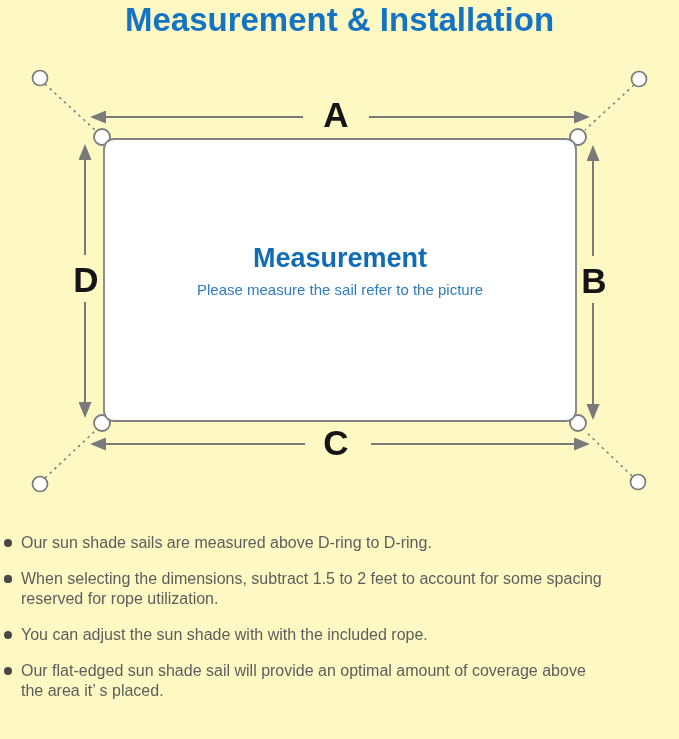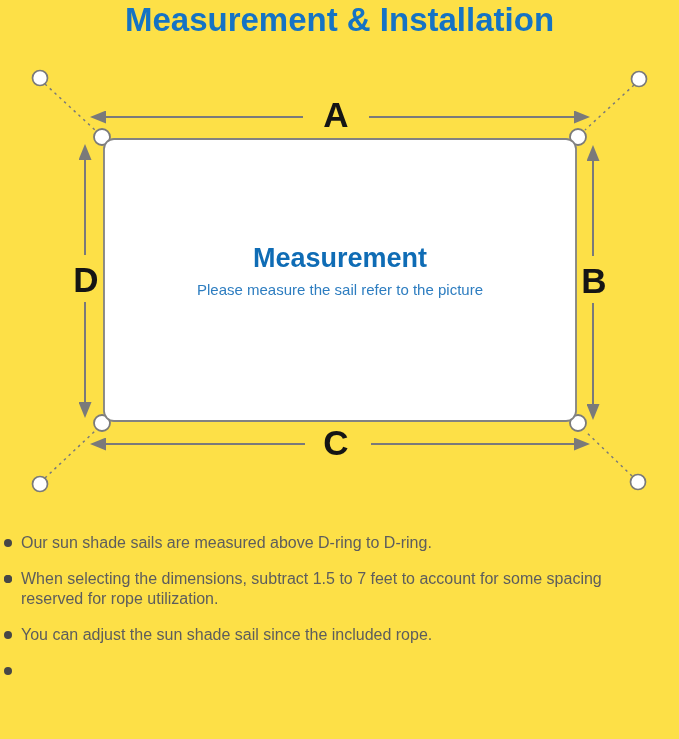--- a/index.html
+++ b/index.html
@@ -1,17 +1,17 @@
 <!DOCTYPE html>
 <html><head>
 <meta charset="utf-8">
 <style>
   html,body{margin:0;padding:0;background:#ffffff;}
   body{font-family:"Liberation Sans","DejaVu Sans",sans-serif;}
-  .page{position:relative;width:679px;height:739px;background:#fde047;overflow:hidden;}
+  .page{position:relative;width:679px;height:739px;background:#fef9c3;overflow:hidden;}
   .page-title{
     position:absolute;top:0;left:0;width:679px;margin:0;
     text-align:center;font-size:33px;font-weight:bold;color:#1573c4;
     line-height:40px;letter-spacing:0px;
   }
   .diagram-svg{position:absolute;top:55px;left:0;}
   .notes{
     position:absolute;top:533px;left:4px;width:668px;
     list-style:none;margin:0;padding:0;
   }
@@ -89,25 +89,27 @@
   <ul class="notes">
     <li class="note">
       <span class="dot"></span>
       <span class="note-text">Our sun shade sails are measured above D-ring to D-ring.</span>
     </li>
     <li class="note">
       <span class="dot"></span>
     </li>
     <li class="note">
       <span class="dot"></span>
-      <span class="note-text">When selecting the dimensions, subtract 1.5 to 7 feet to account for some spacing
+      <span class="note-text">When selecting the dimensions, subtract 1.5 to 2 feet to account for some spacing
 reserved for rope utilization.</span>
     </li>
     <li class="note">
       <span class="dot"></span>
-      <span class="note-text">You can adjust the sun shade sail since the included rope.</span>
+      <span class="note-text">You can adjust the sun shade with with the included rope.</span>
     </li>
     <li class="note">
       <span class="dot"></span>
+      <span class="note-text">Our flat-edged sun shade sail will provide an optimal amount of coverage above
+the area it’ s placed.</span>
     </li>
   </ul>
 
 </div>
 
 </body></html>

